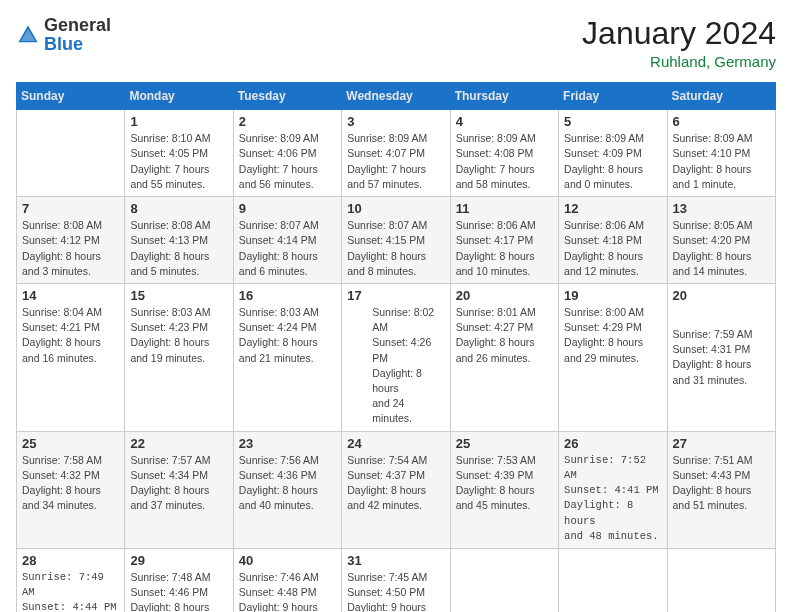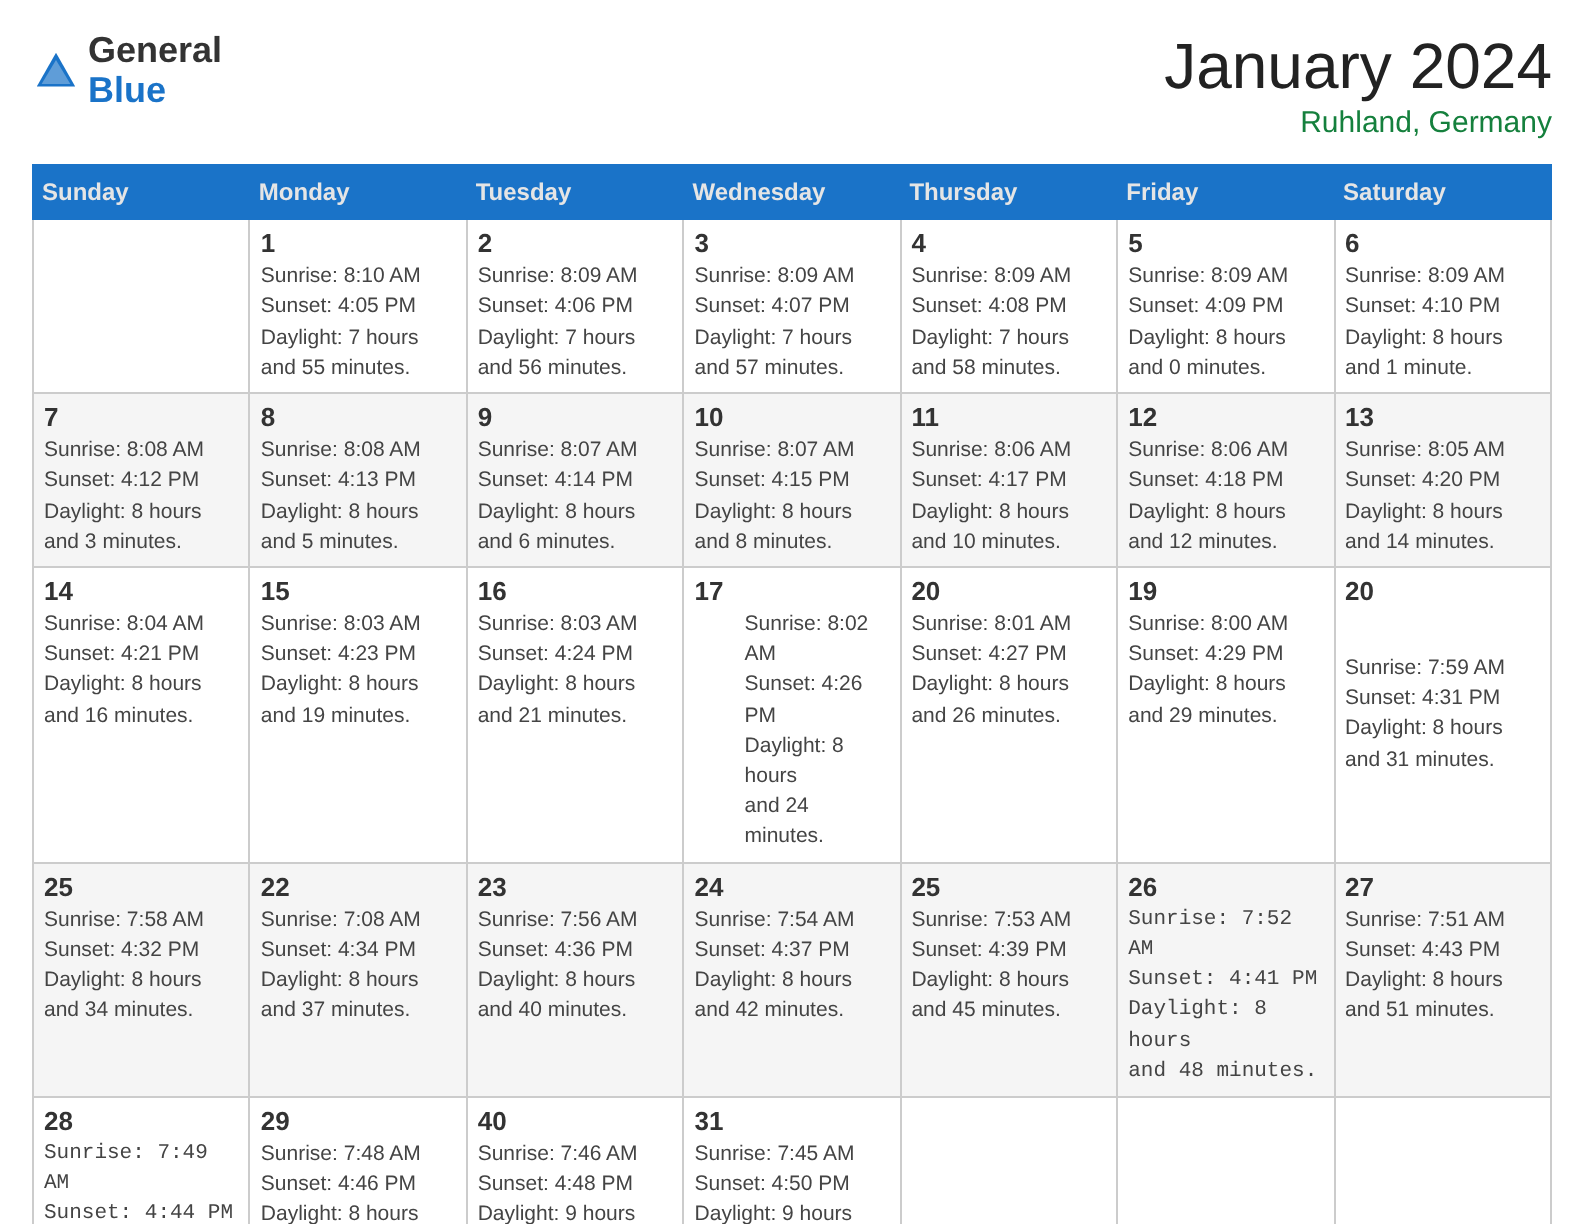--- a/index.html
+++ b/index.html
@@ -275,21 +275,21 @@
       <tr>
         <td>
           <span class="day-number">25</span>
           <div class="day-info" style="white-space: pre-line;">Sunrise: 7:58 AM
 Sunset: 4:32 PM
 Daylight: 8 hours
 and 34 minutes.</div>
         </td>
         <td>
           <span class="day-number">22</span>
-          <div class="day-info" style="white-space: pre-line;">Sunrise: 7:08 AM
+          <div class="day-info" style="white-space: pre-line;">Sunrise: 7:57 AM
 Sunset: 4:34 PM
 Daylight: 8 hours
 and 37 minutes.</div>
         </td>
         <td>
           <span class="day-number">23</span>
           <div class="day-info" style="white-space: pre-line;">Sunrise: 7:56 AM
 Sunset: 4:36 PM
 Daylight: 8 hours
 and 40 minutes.</div>

